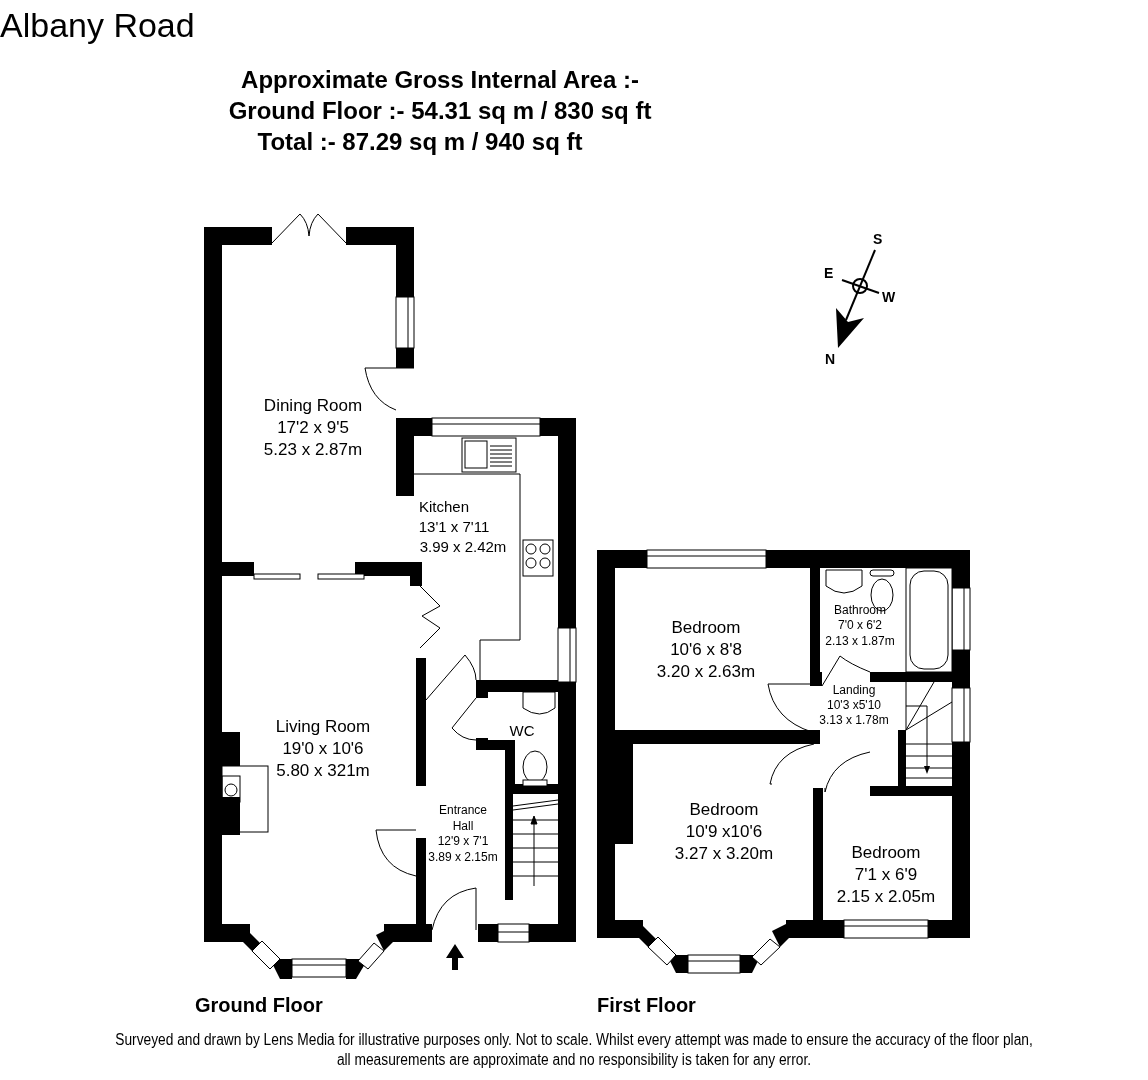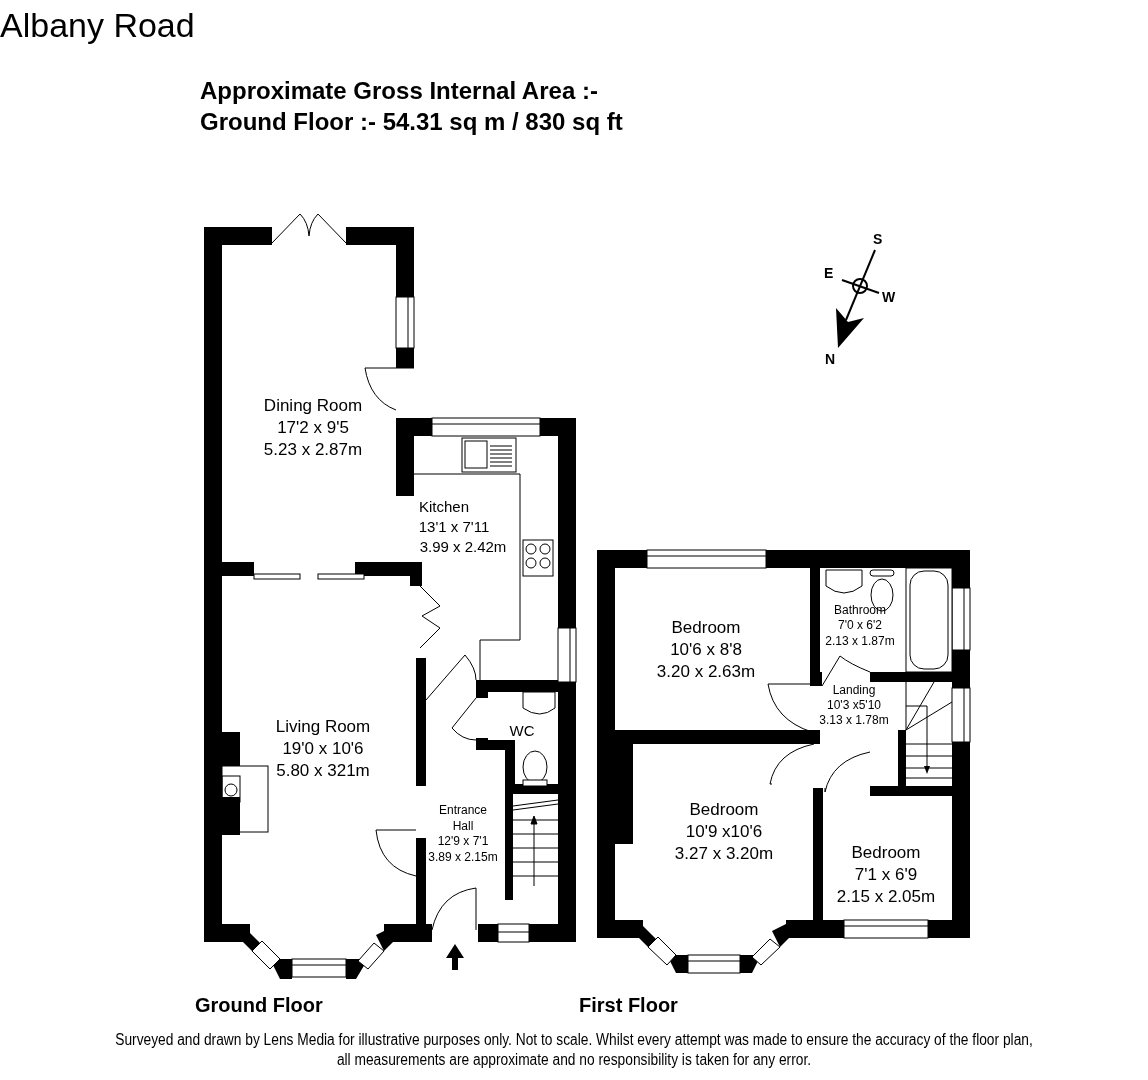--- a/index.html
+++ b/index.html
@@ -1,32 +1,33 @@
 <!DOCTYPE html>
 <html><head>
 <meta charset="utf-8">
 <style>
   html, body { margin:0; padding:0; background:#ffffff; }
   body { width:1148px; height:1080px; position:relative; overflow:hidden; font-family:"Liberation Sans", sans-serif; color:#000; }
   .title { position:absolute; left:0; width:1128px; top:6px; text-align:left; font-size:34px; font-weight:400; }
-  .area-block { position:absolute; left:200px; width:480px; top:75px; font-weight:700; font-size:24px; line-height:31px; }
+  .area-block { position:absolute; left:200px; width:480px; top:64px; text-align:center; font-weight:700; font-size:24px; line-height:31px; }
   .area-block div { white-space:nowrap; }
   .plan { position:absolute; left:0; top:0; }
   .floor-label { position:absolute; font-weight:700; font-size:20px;text-align:center; }
   .footer { position:absolute; left:0; width:1148px; top:1030px; text-align:center; font-size:16px; line-height:20px; transform:scaleX(0.86); transform-origin:center top; }
   svg text { font-family:"Liberation Sans", sans-serif; fill:#000; }
 </style>
 </head>
 <body>
 
 <div class="title">Albany Road</div>
 
 <div class="area-block">
   <div>Approximate Gross Internal Area :-</div>
   <div>Ground Floor :- 54.31 sq m / 830 sq ft</div>
+  <div style="margin-left:-40px">Total :- 87.29 sq m / 940 sq ft</div>
 </div>
 
 <svg class="plan" width="1148" height="1080" viewBox="0 0 1148 1080">
 
   <g>
     <line x1="875" y1="250" x2="846" y2="320" stroke="#000" stroke-width="2"></line>
     <line x1="842" y1="280" x2="879" y2="293" stroke="#000" stroke-width="2"></line>
     <circle cx="860" cy="286" r="7" fill="none" stroke="#000" stroke-width="2"></circle>
     <path d="M836 308 L838 348 L864 318 L848 322 Z" fill="#000"></path>
     <text x="873" y="244" font-size="14" font-weight="700">S</text>
@@ -287,18 +288,18 @@
     </g>
     <g text-anchor="middle" font-size="17">
       <text x="886" y="858">Bedroom</text>
       <text x="886" y="880">7'1 x 6'9</text>
       <text x="886" y="902">2.15 x 2.05m</text>
     </g>
   </g>
 </svg>
 
 <div class="floor-label" style="left:195px; top:994px;">Ground Floor</div>
-<div class="floor-label" style="left:579px; top:994px;">First Floor</div>
+<div class="floor-label" style="left:597px; top:994px;">First Floor</div>
 
 <div class="footer">
   <div>Surveyed and drawn by Lens Media for illustrative purposes only. Not to scale. Whilst every attempt was made to ensure the accuracy of the floor plan,</div>
   <div>all measurements are approximate and no responsibility is taken for any error.</div>
 </div>
 
 </body></html>

